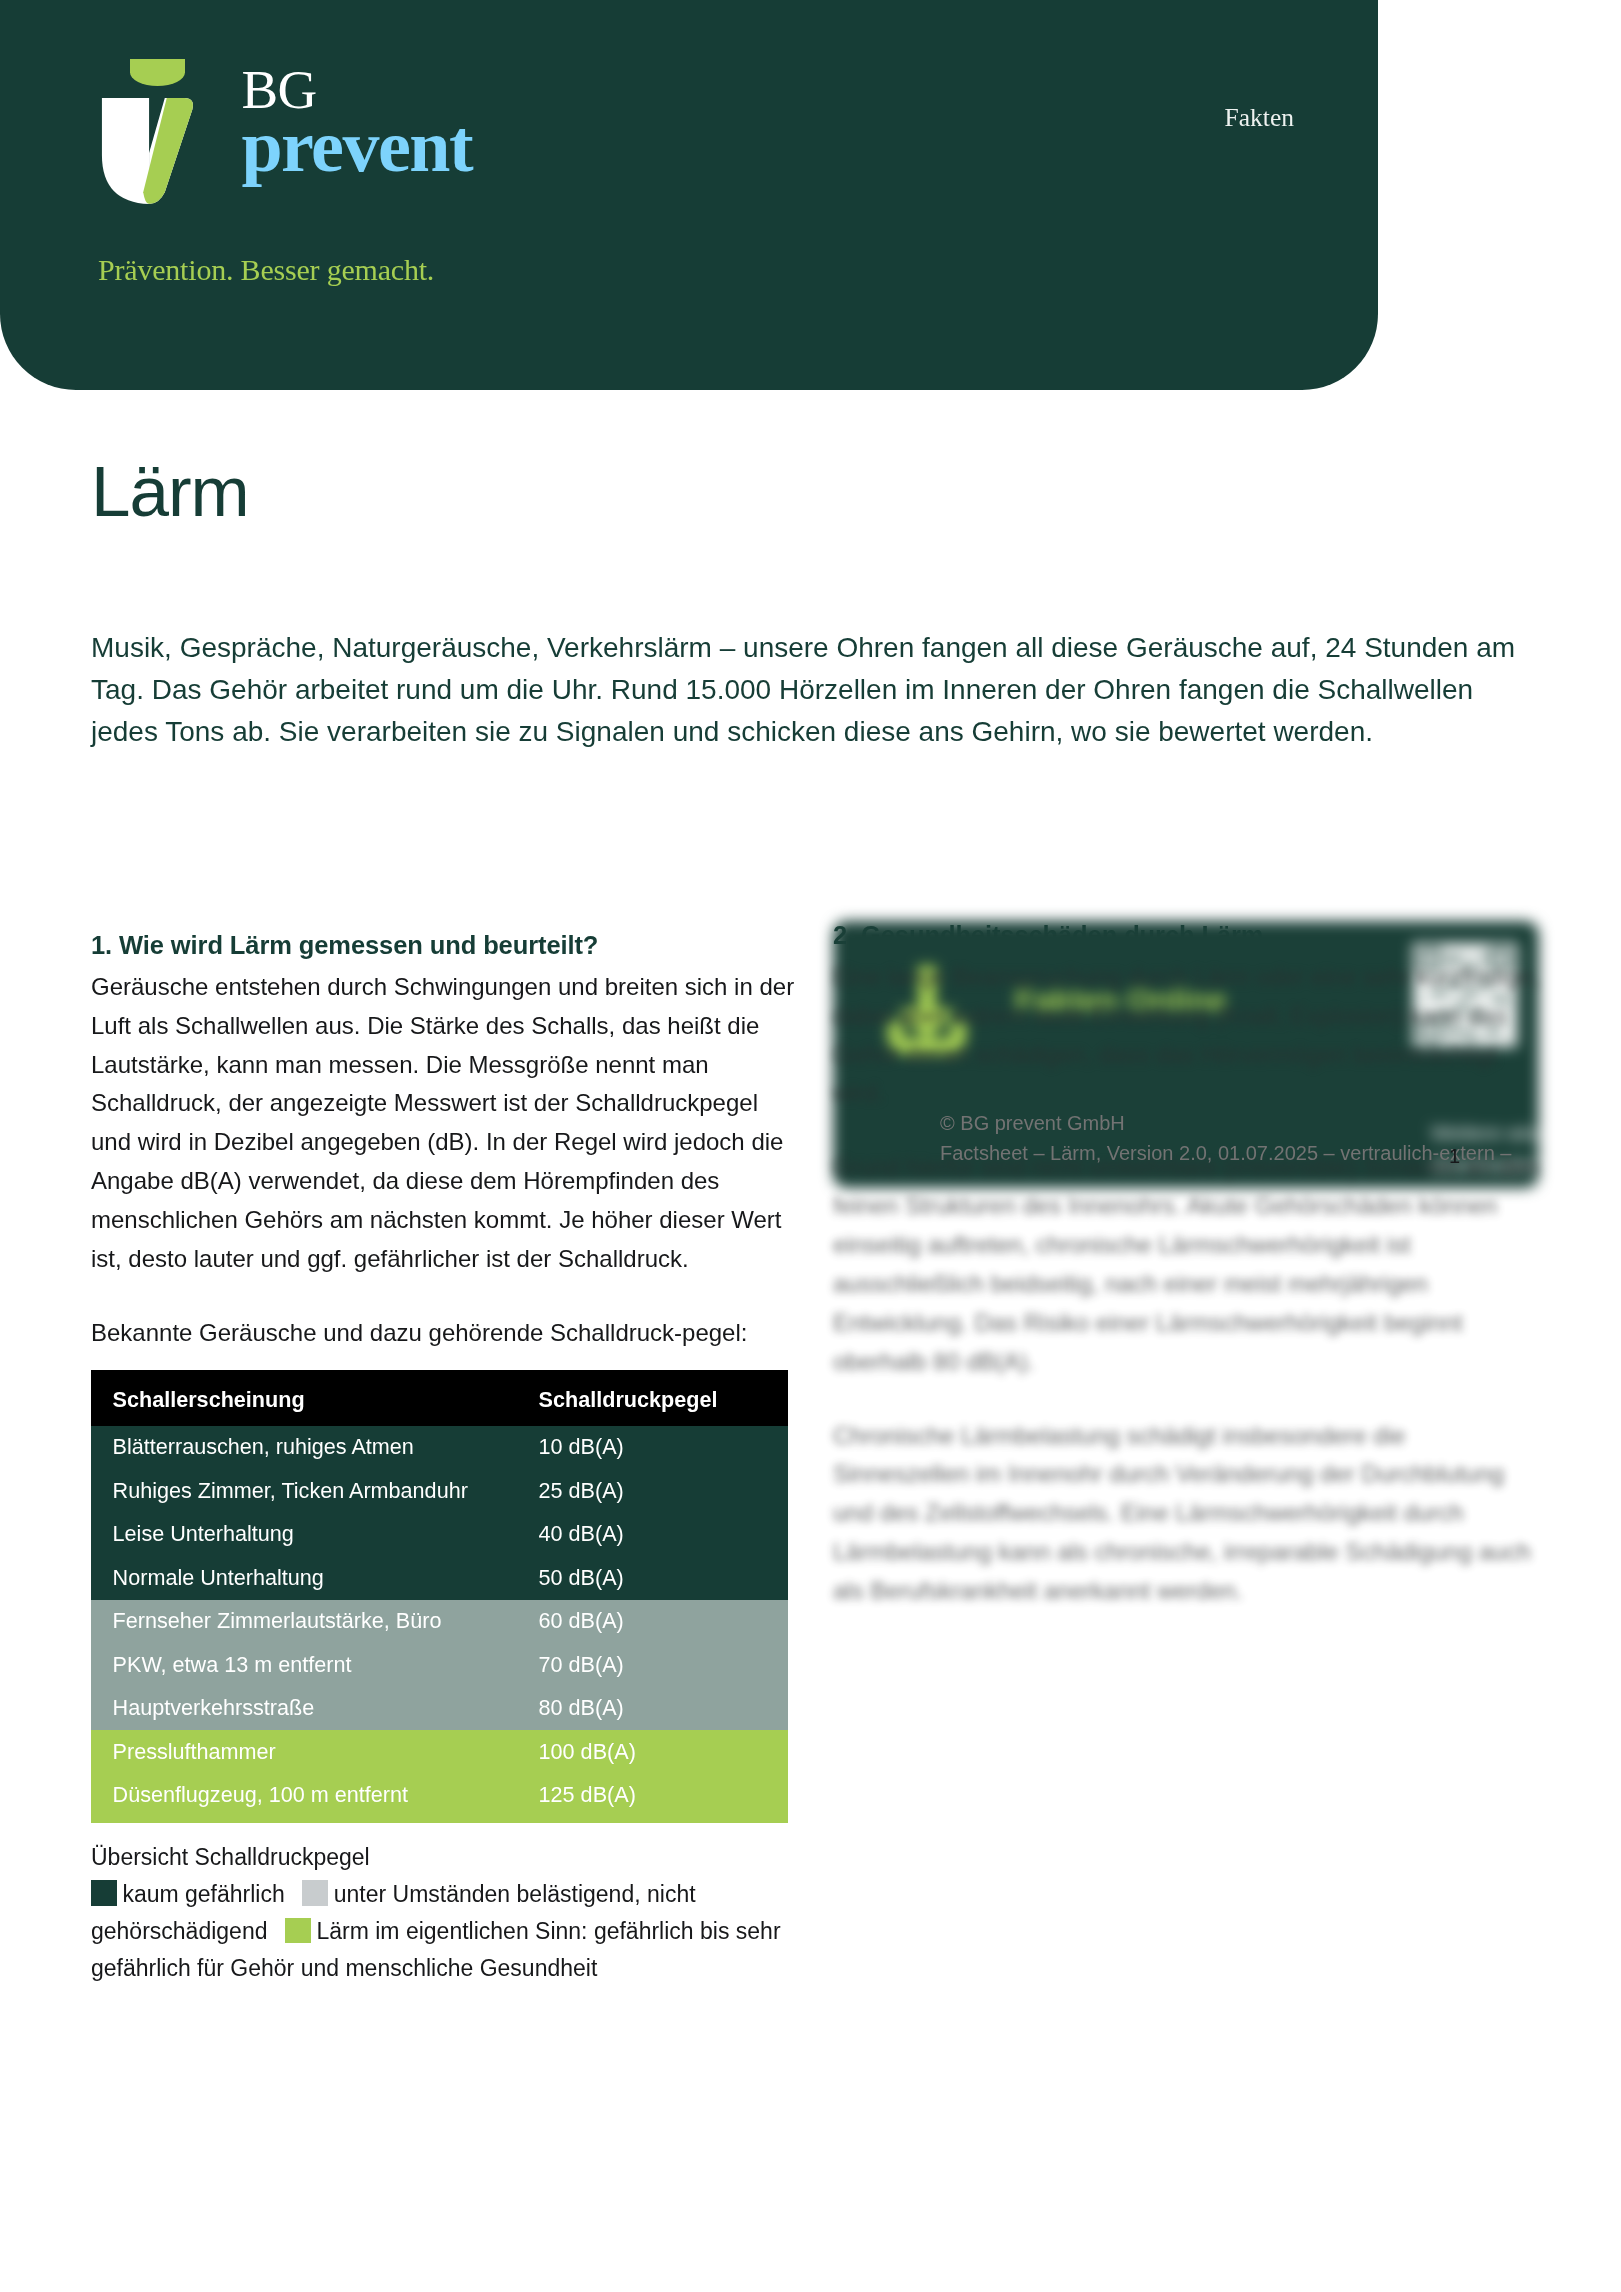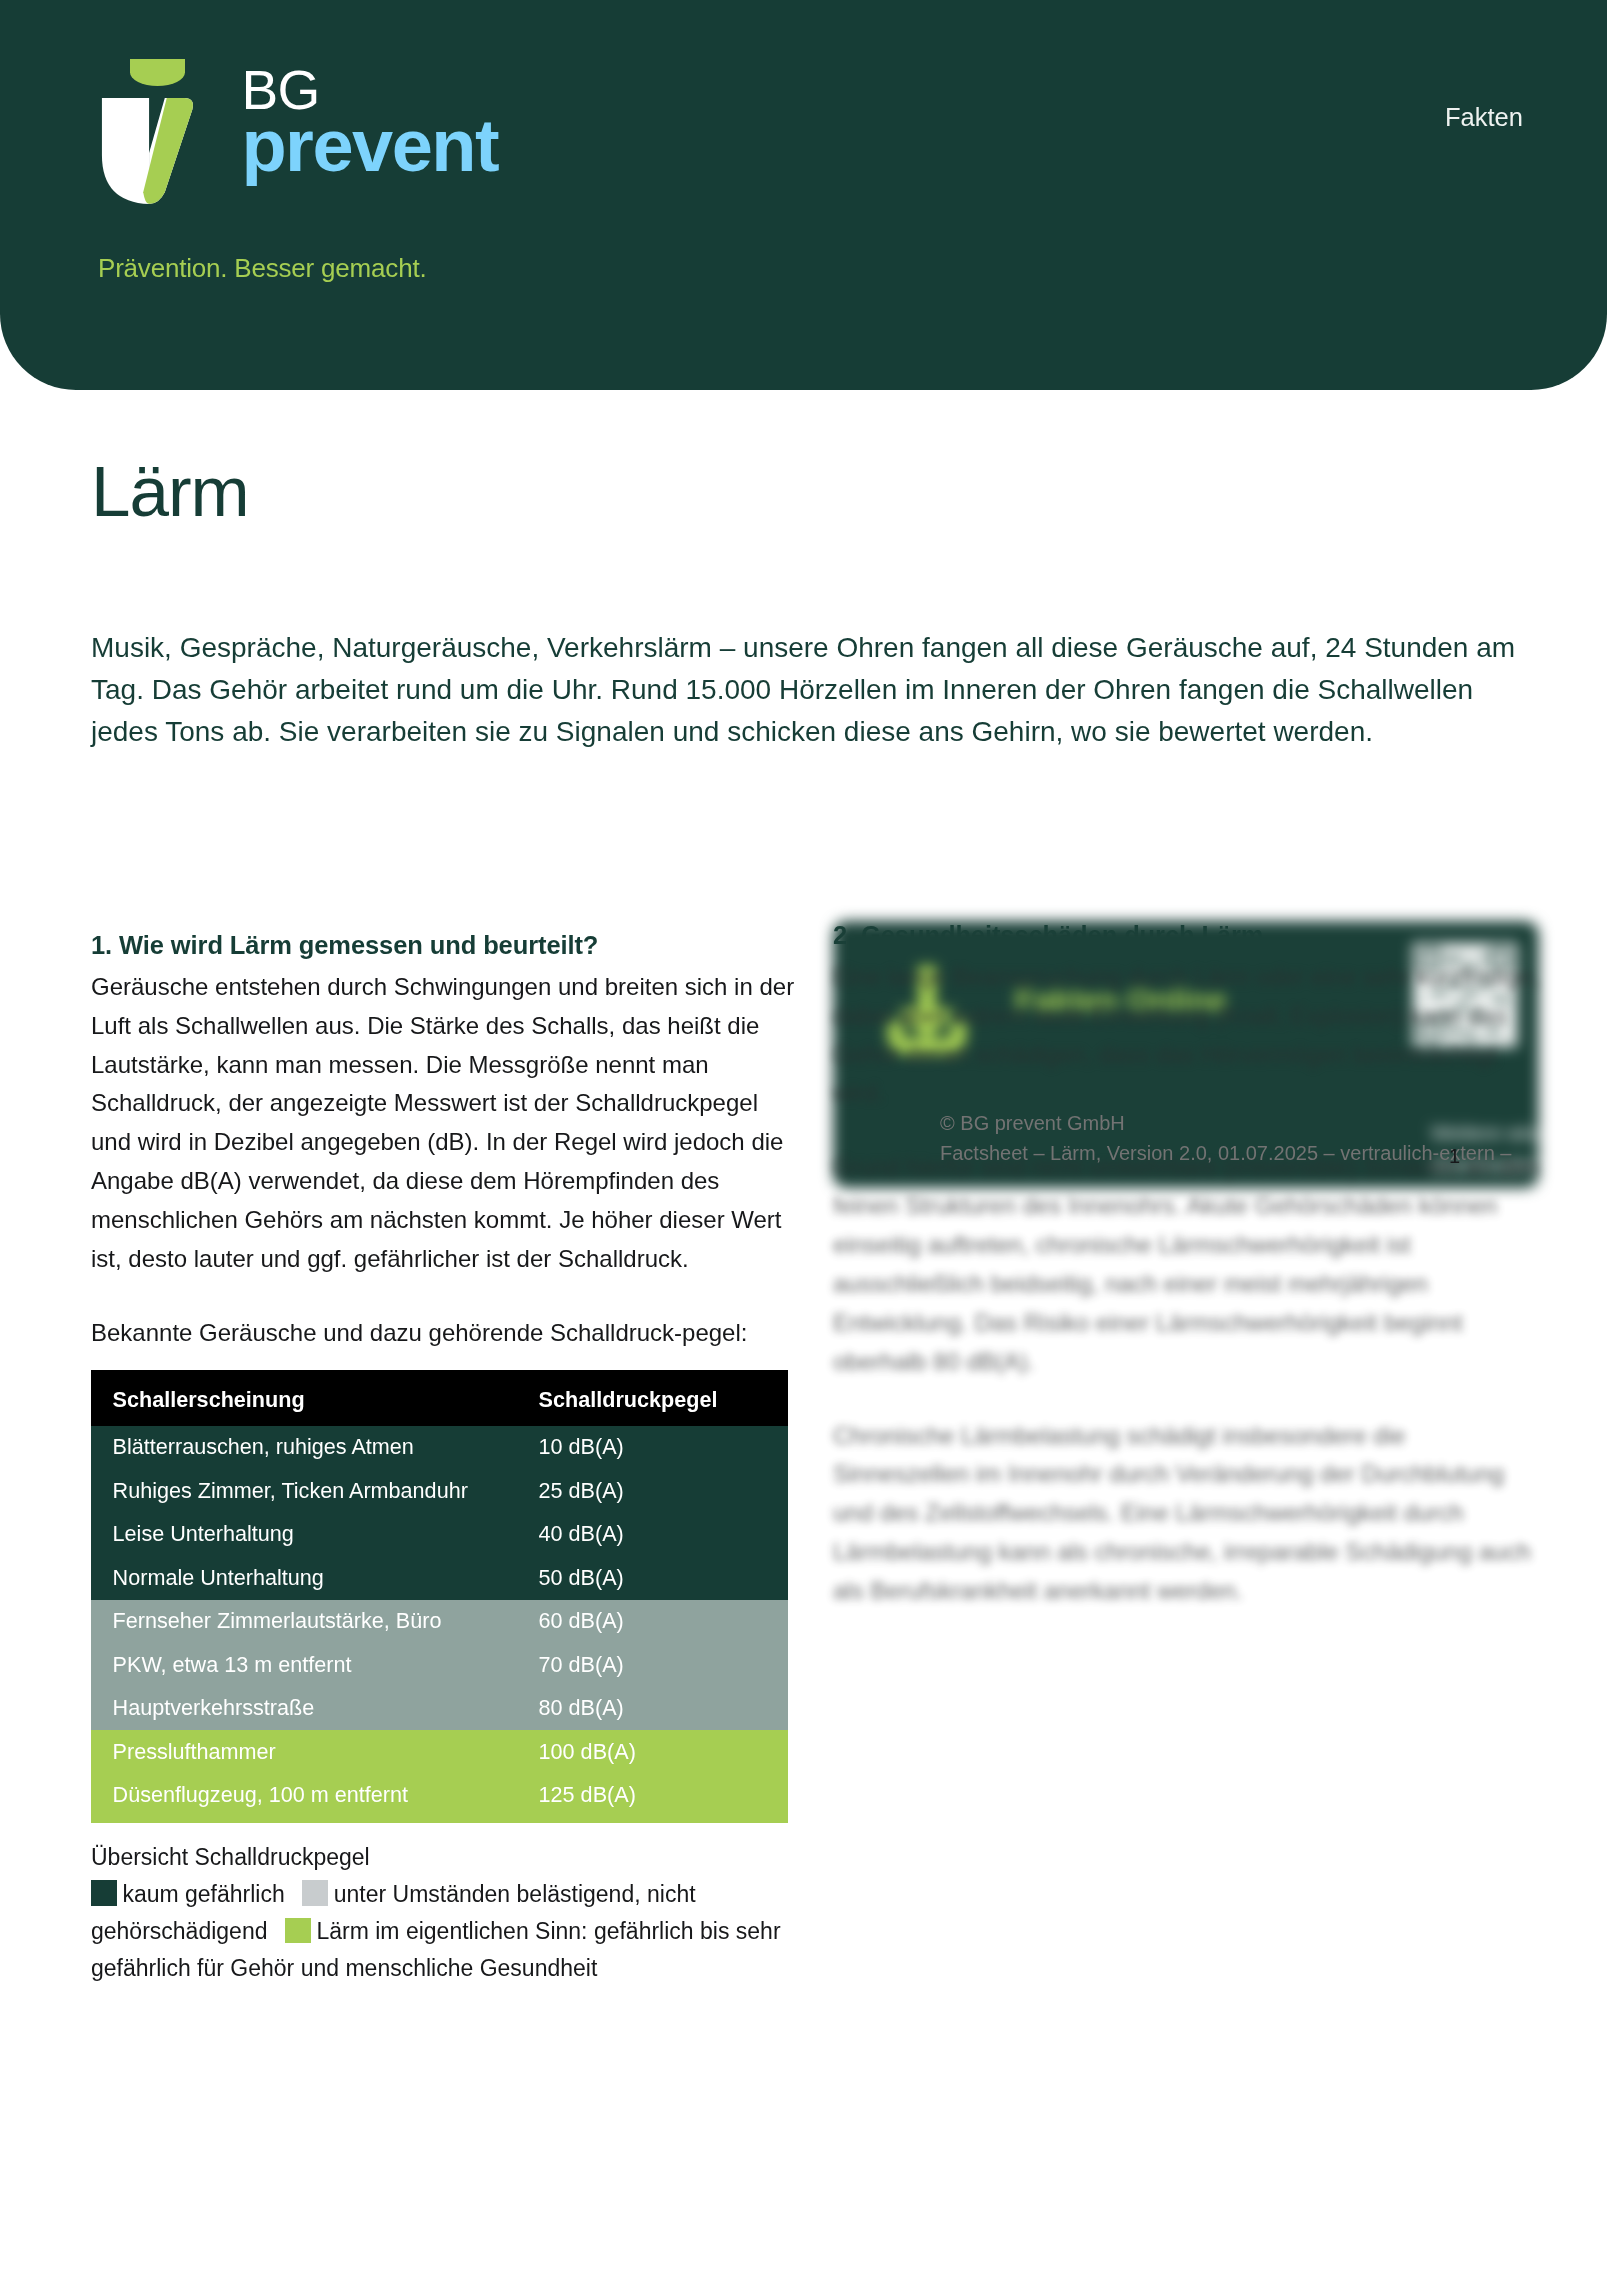--- a/index.html
+++ b/index.html
@@ -17,25 +17,26 @@
     width: 1621px;
     height: 2293px;
     background: #ffffff;
     overflow: hidden;
   }
 
   
   .header-band {
     position: absolute;
     top: 0; left: 0;
-    width: 1607px;
+    width: 1378px;
     height: 390px;
     background: #163d36;
     border-bottom-left-radius: 76px;
     border-bottom-right-radius: 76px;
+    font-family: Liberation Serif, serif;
   }
 
   .logo-block {
     position: absolute;
     top: 61px;
     left: 98px;
     display: flex;
     align-items: flex-start;
   }
 
@@ -79,21 +80,21 @@
     font-weight: 700;
     letter-spacing: -1.5px;
     margin-top: -3.9px;
   }
 
   .tagline {
     position: absolute;
     top: 253px;
     left: 98px;
     color: #a6ce52;
-    font-size: 26px;
+    font-size: 30px;
     font-weight: 500;
     letter-spacing: -0.2px;
   }
 
   .header-kicker {
     position: absolute;
     top: 103px;
     right: 84px;
     color: #eef2f0;
     font-size: 25.5px;

